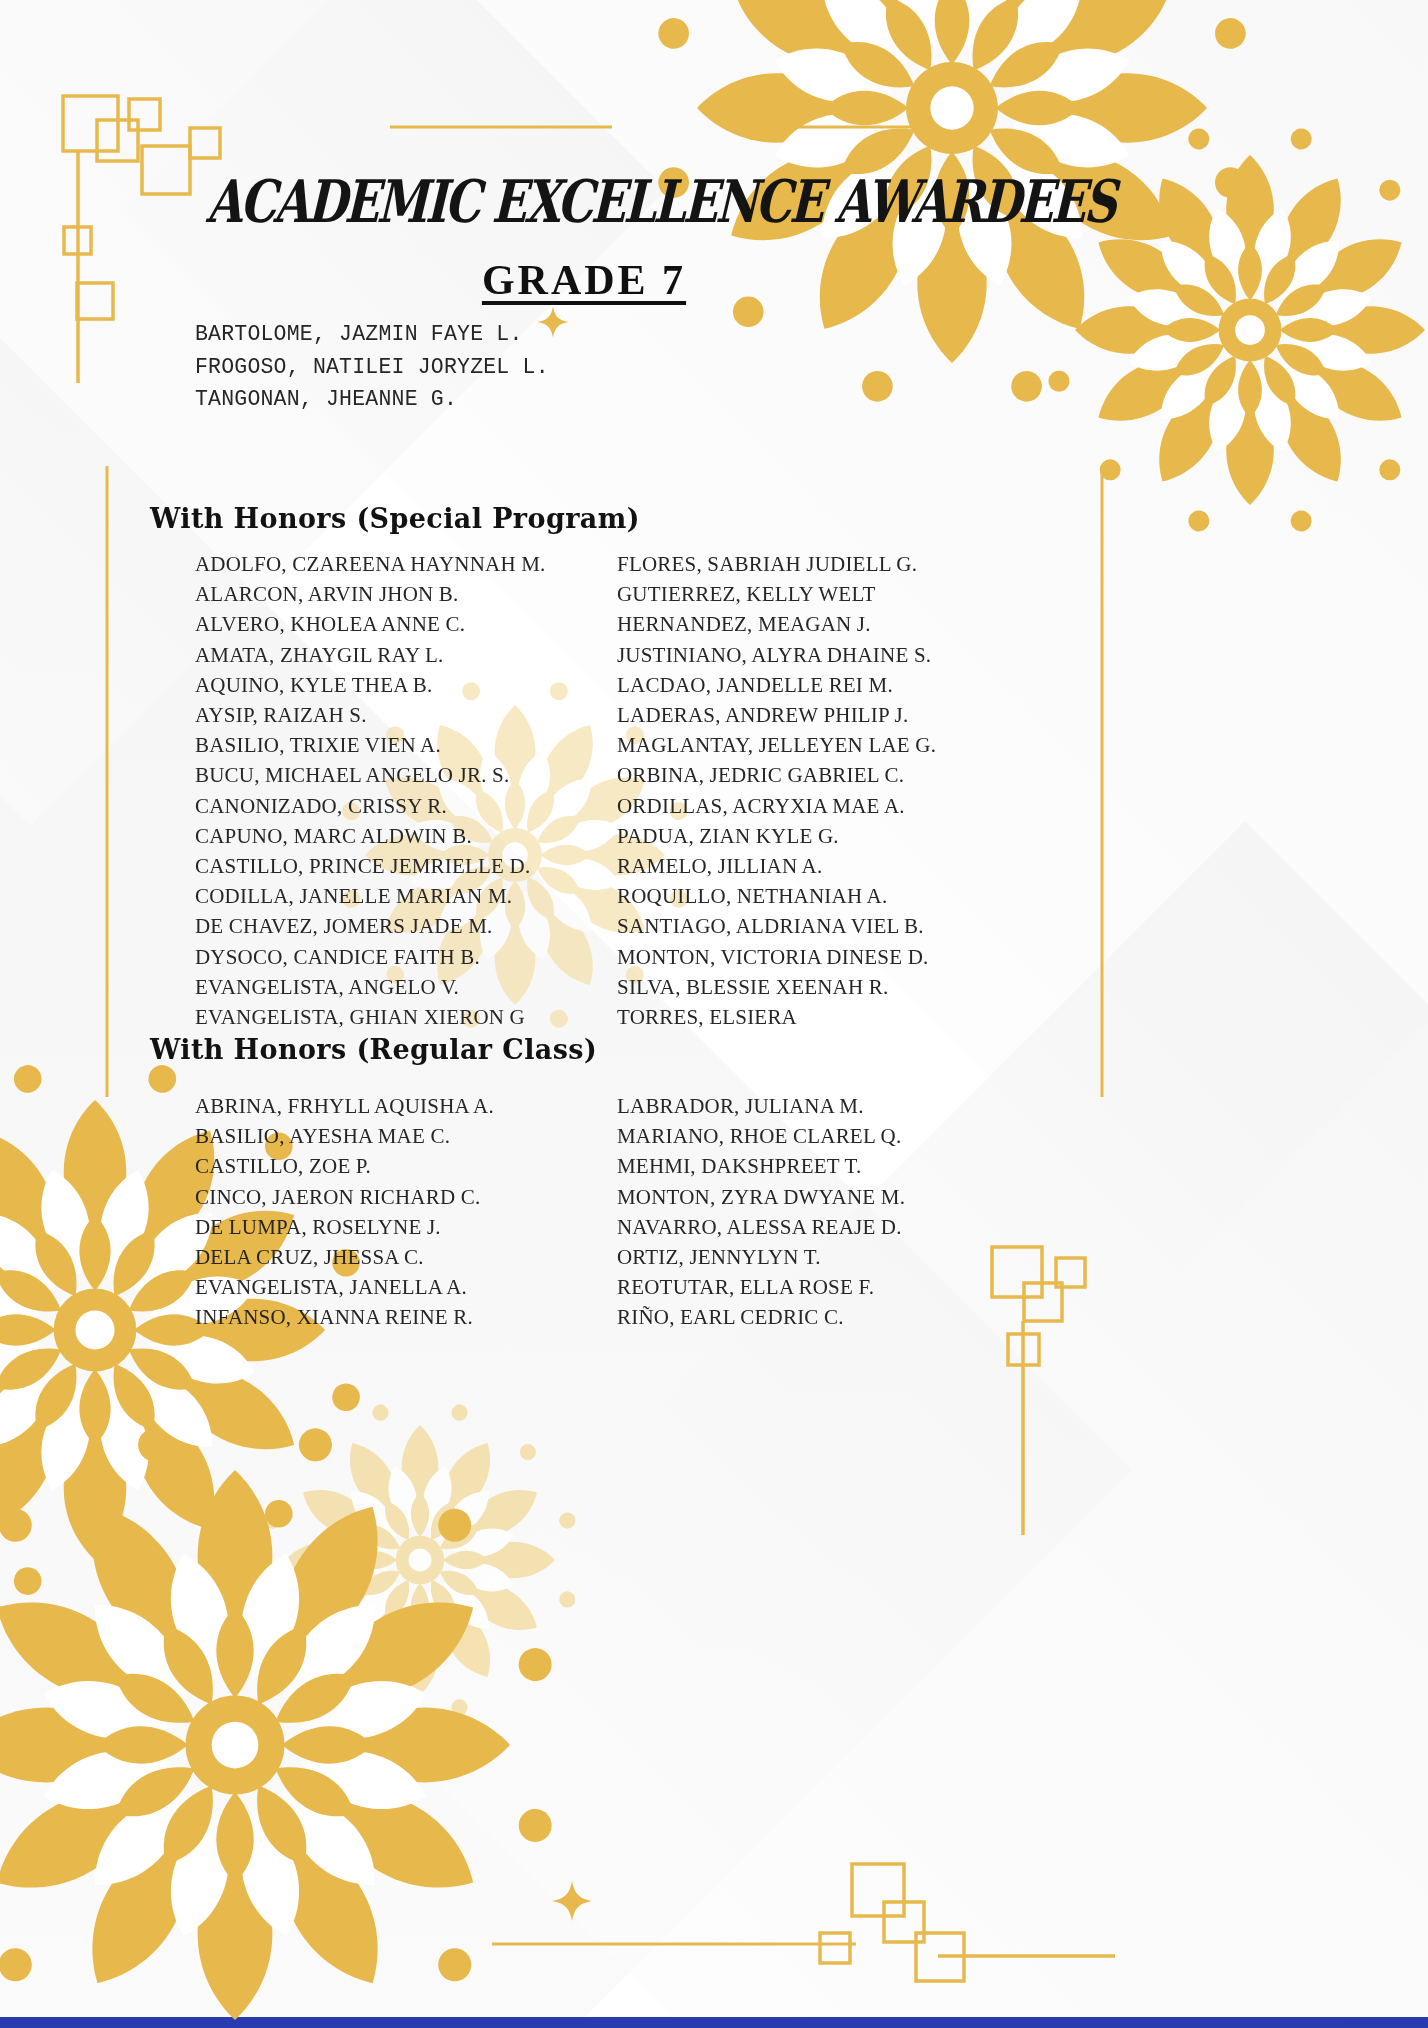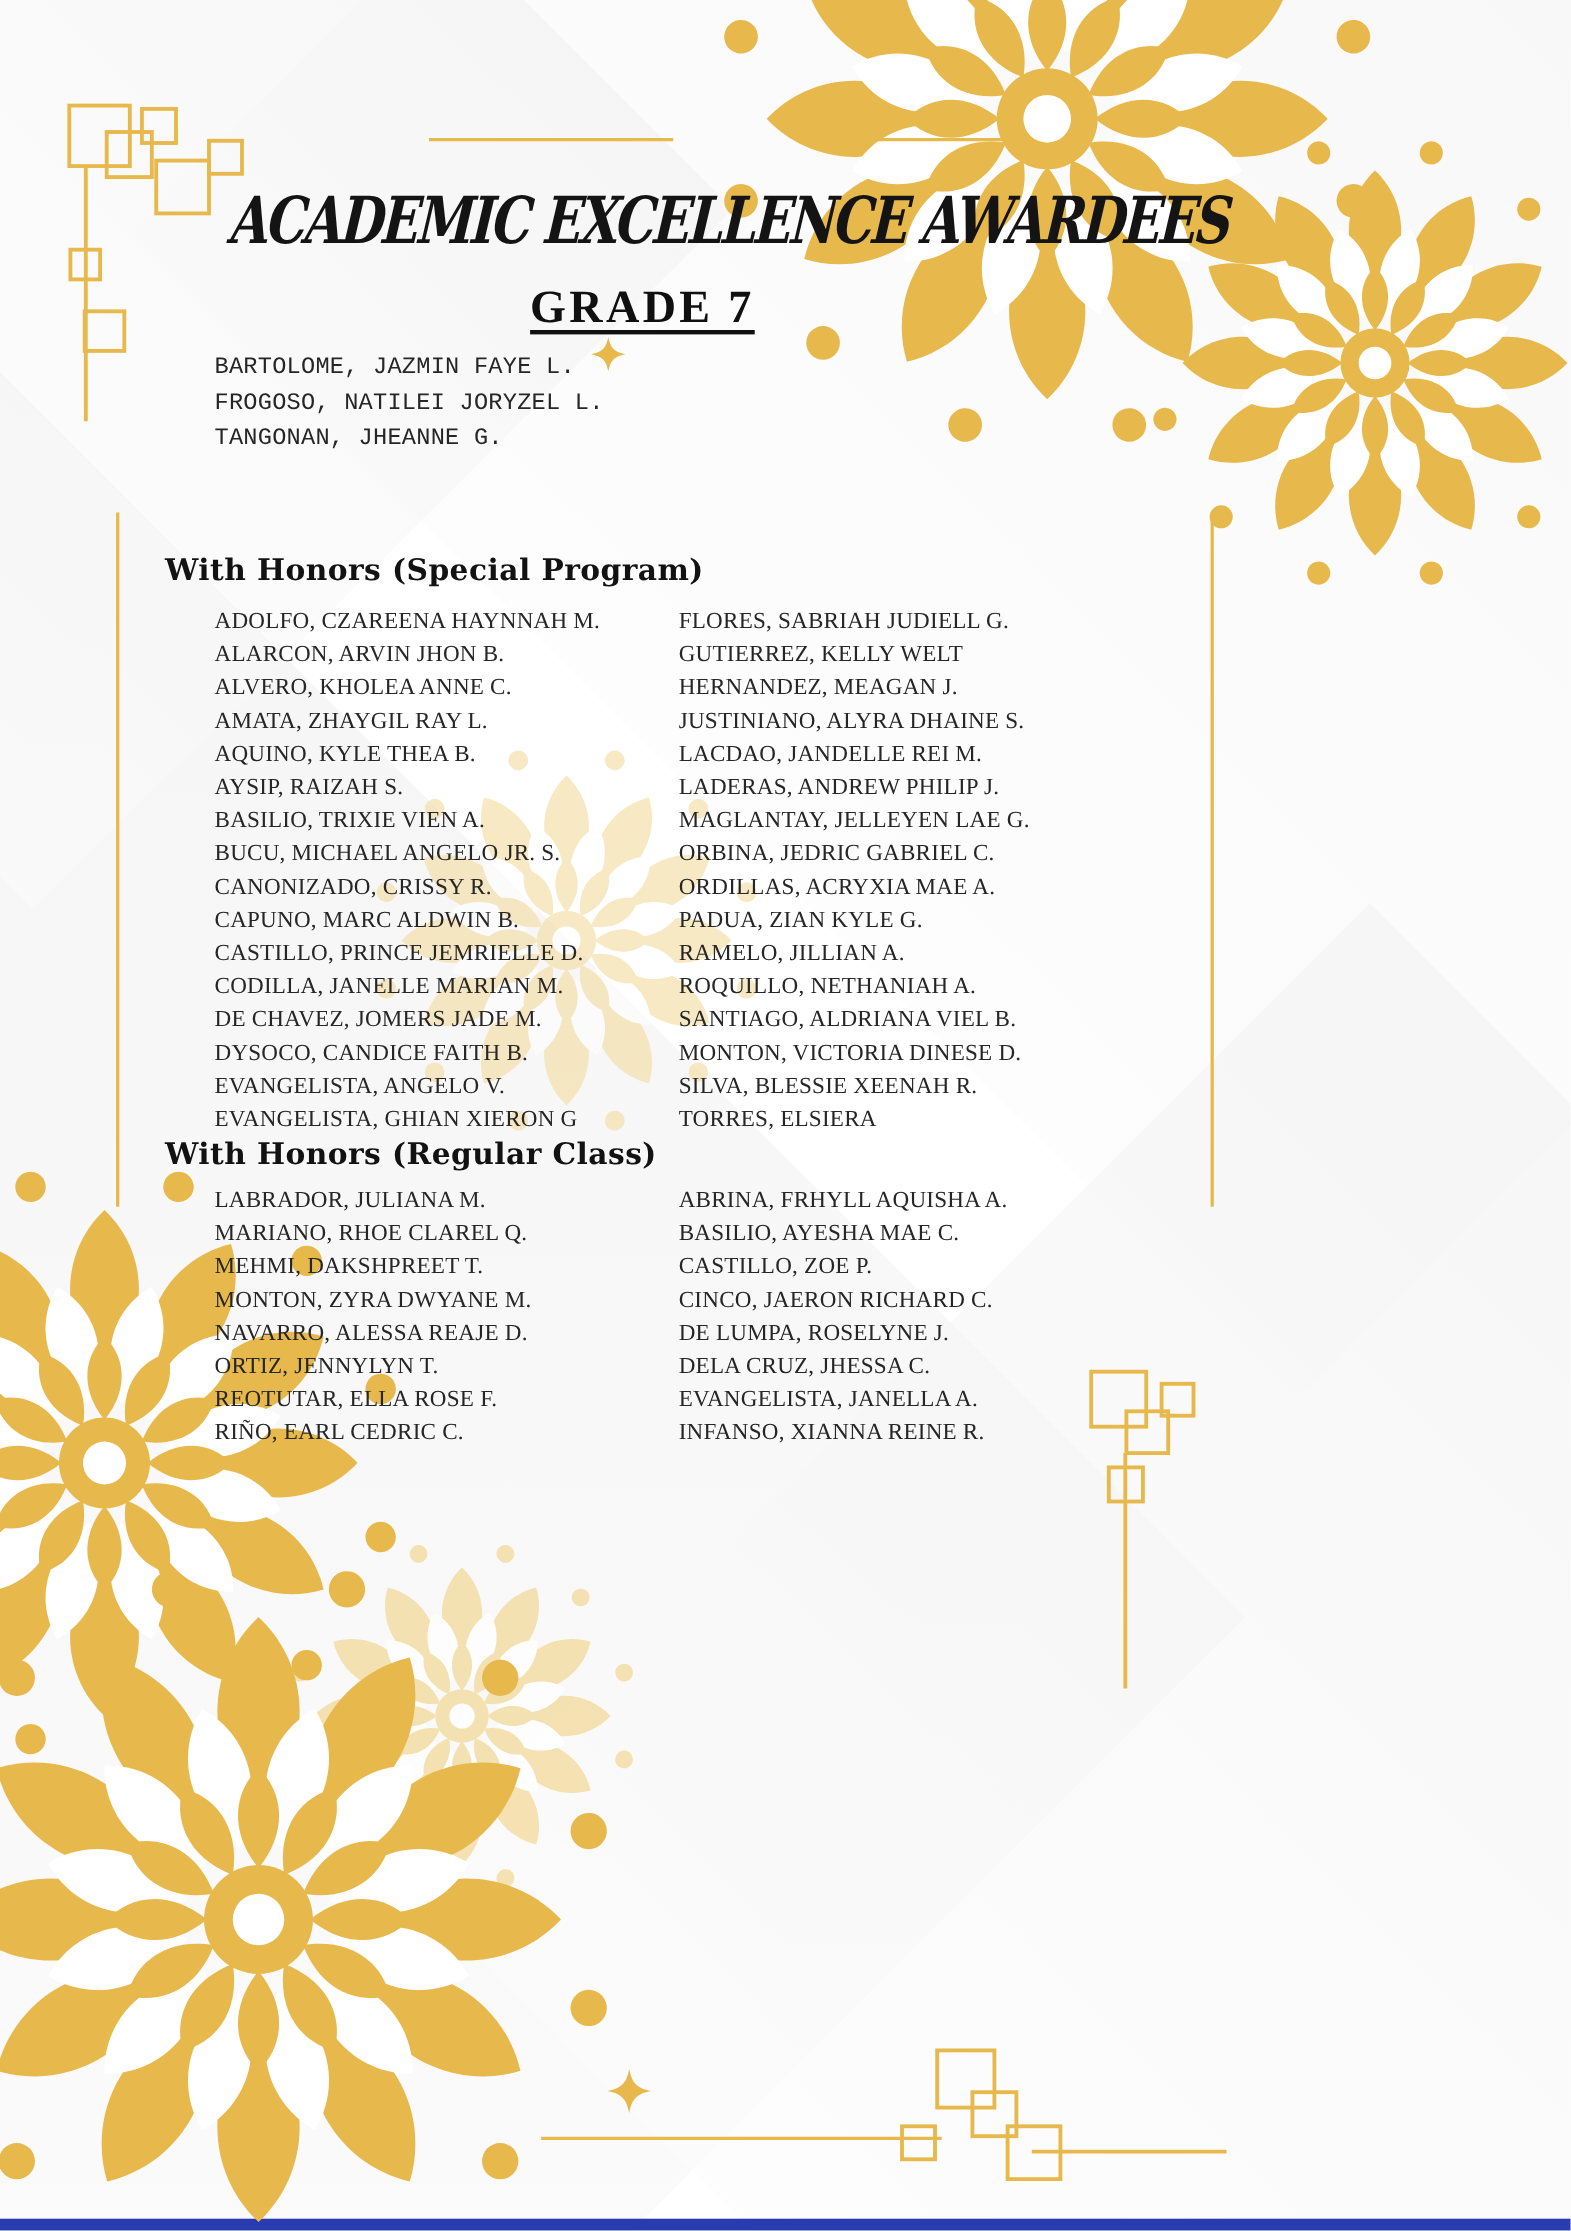--- a/index.html
+++ b/index.html
@@ -42,21 +42,21 @@
   }
   .sec{position:absolute;left:150px;width:980px;}
   .sec-0{top:318px;}
   .sec-1{top:503px;}
   .sec-2{top:1034px;}
   .sec h3{
     margin:0 0 15px 0;font-family:"DejaVu Serif",serif;font-weight:700;
     font-size:27px;color:#121212;letter-spacing:.4px;
   }
   .sec-0 h3{margin-bottom:19px;}
-  .sec-2 h3{margin-bottom:10px;}
+  .sec-2 h3{margin-bottom:26px;}
   .cols{display:flex;}
   .col{width:422px;padding-left:45px;box-sizing:border-box;flex:0 0 auto;}
   .name{
     font-family:"Liberation Serif",serif;font-size:21px;line-height:30.2px;
     color:#262626;letter-spacing:.2px;white-space:nowrap;
   }
   .sec-0 .name{line-height:32.5px;font-size:21.5px;font-family:Liberation Mono, monospace;}
 </style>
 </head>
 <body>
@@ -214,36 +214,36 @@
             <div class="name">SILVA, BLESSIE XEENAH R.</div>
             <div class="name">TORRES, ELSIERA</div>
           </div>
       </div>
     </section>
 
     <section class="sec sec-2">
       <h3>With Honors (Regular Class)</h3>
       <div class="cols">
         <div class="col">
+            <div class="name">ABRINA, FRHYLL AQUISHA A.</div>
+            <div class="name">BASILIO, AYESHA MAE C.</div>
+            <div class="name">CASTILLO, ZOE P.</div>
+            <div class="name">CINCO, JAERON RICHARD C.</div>
+            <div class="name">DE LUMPA, ROSELYNE J.</div>
+            <div class="name">DELA CRUZ, JHESSA C.</div>
+            <div class="name">EVANGELISTA, JANELLA A.</div>
+            <div class="name">INFANSO, XIANNA REINE R.</div>
+          </div>
+        <div class="col">
             <div class="name">LABRADOR, JULIANA M.</div>
             <div class="name">MARIANO, RHOE CLAREL Q.</div>
             <div class="name">MEHMI, DAKSHPREET T.</div>
             <div class="name">MONTON, ZYRA DWYANE M.</div>
             <div class="name">NAVARRO, ALESSA REAJE D.</div>
             <div class="name">ORTIZ, JENNYLYN T.</div>
             <div class="name">REOTUTAR, ELLA ROSE F.</div>
             <div class="name">RIÑO, EARL CEDRIC C.</div>
           </div>
-        <div class="col">
-            <div class="name">ABRINA, FRHYLL AQUISHA A.</div>
-            <div class="name">BASILIO, AYESHA MAE C.</div>
-            <div class="name">CASTILLO, ZOE P.</div>
-            <div class="name">CINCO, JAERON RICHARD C.</div>
-            <div class="name">DE LUMPA, ROSELYNE J.</div>
-            <div class="name">DELA CRUZ, JHESSA C.</div>
-            <div class="name">EVANGELISTA, JANELLA A.</div>
-            <div class="name">INFANSO, XIANNA REINE R.</div>
-          </div>
       </div>
     </section>
 
   </main>
 </div>
 
 </body></html>

